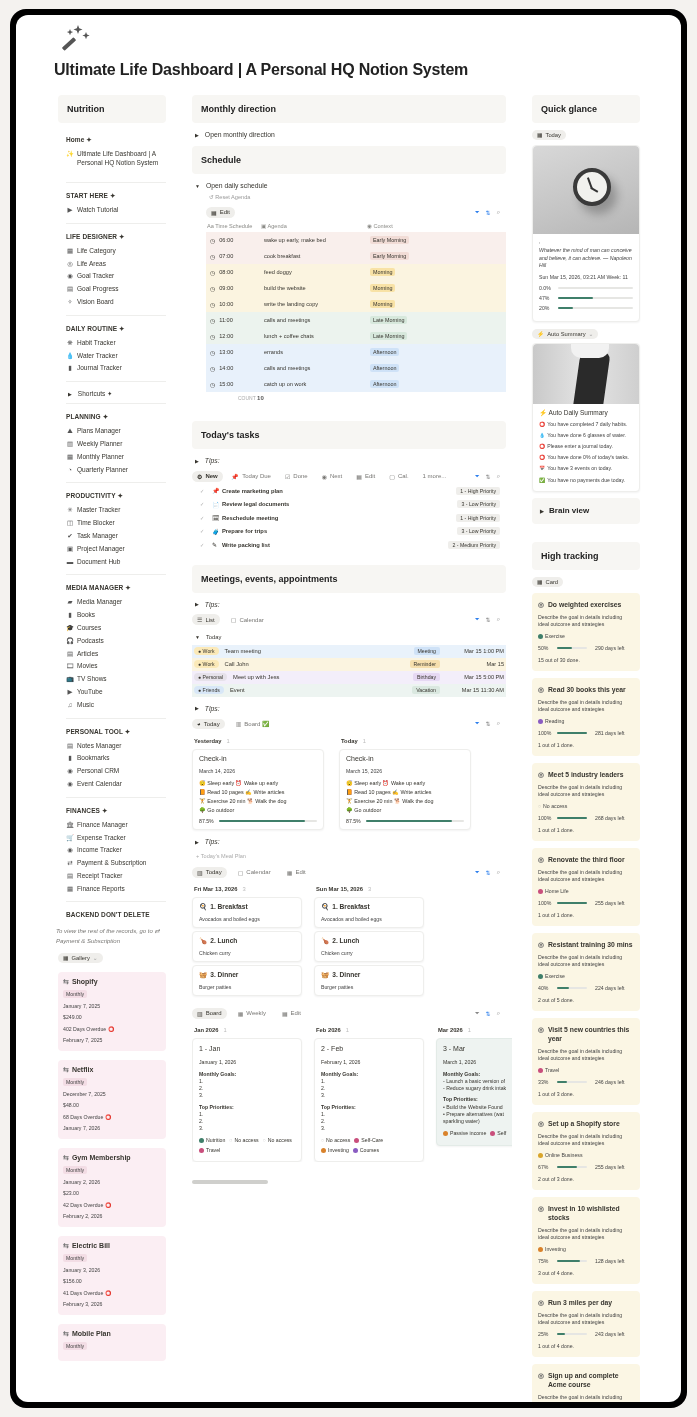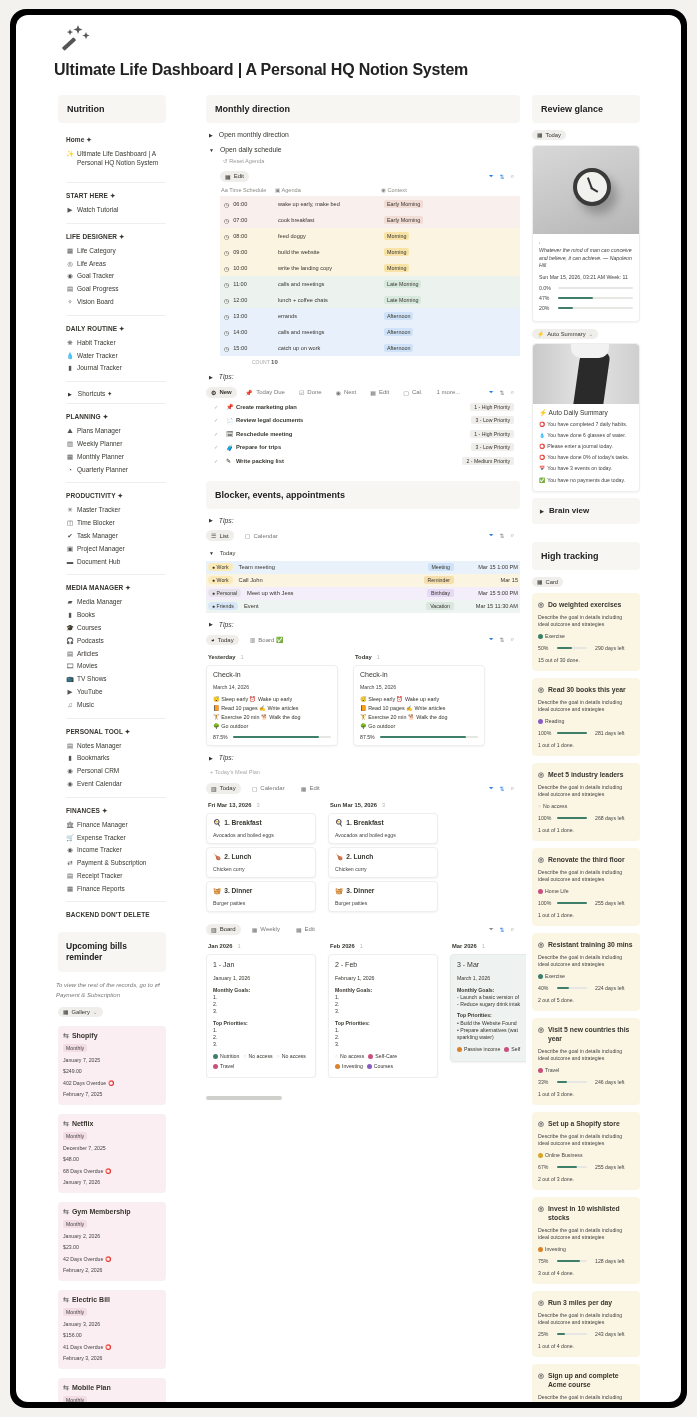--- a/index.html
+++ b/index.html
@@ -4,21 +4,21 @@
 <style>
 *{box-sizing:border-box;margin:0;padding:0}
 html,body{width:697px;height:1417px;overflow:hidden;background:#f4f2ef}
 body{font-family:"Liberation Sans",sans-serif;color:#37352f}
 .frame{position:absolute;left:10px;top:9px;width:677px;height:1399px;background:#000;border-radius:16px}
 .page{position:absolute;left:16px;top:15px;width:665px;height:1387px;background:#fff;border-radius:12px;overflow:hidden}
 .logo{position:absolute;left:42px;top:8px;width:36px;height:32px}
 .title{position:absolute;left:38px;top:46px;font-size:16px;font-weight:bold;color:#222;letter-spacing:-0.2px}
 .col{position:absolute;top:80px}
 .col-left{left:42px;width:108px}
-.col-mid{left:190px;width:314px}
+.col-mid{left:176px;width:314px}
 .col-right{left:516px;width:108px}
 .hdr{background:#f7f6f3;border-radius:4px;padding:8px 9px;font-size:9px;font-weight:bold;color:#222}
 .nav-h{font-size:6.5px;font-weight:bold;color:#37352f;margin-top:9px;margin-bottom:5px;letter-spacing:0.1px}
 .nav-i{font-size:6.5px;color:#37352f;display:flex;align-items:flex-start;gap:3px;height:12.8px;line-height:9px}
 .nav-i .ic{width:8px;font-size:6.5px;color:#555;flex:none;text-align:center}
 .nav-sep{border-top:1px solid #eeeeec;margin:5px 0 0 0}
 .toggle{font-size:6.8px;color:#37352f;display:flex;align-items:center;gap:6px}
 .tri{font-size:5px;color:#37352f}
 .tab-row{display:flex;align-items:center;gap:10px;font-size:6px;color:#787774;height:16px}
 .tab{display:flex;align-items:center;gap:3px;padding:2px 5px;border-radius:8px}
@@ -252,21 +252,20 @@
           <span>Receipt Tracker</span>
         </div>
         <div class="nav-i">
           <span class="ic">▦</span>
           <span>Finance Reports</span>
         </div>
         <div class="nav-sep"></div>
         <div class="nav-h">BACKEND DON'T DELETE</div>
       </div>
 
-    <div class="hdr" style="margin-top:14px;font-size:8.5px;line-height:11px;padding:9px 8px">Upcoming bills reminder</div>
     <div style="font-size:6px;font-style:italic;color:#787774;margin-top:8px;line-height:10px;margin-left:-2px">
       <span>To view the rest of the records, go to</span>
       <span>⇄</span>
       <span>Payment &amp; Subscription</span>
     </div>
     <div class="tab act" style="display:inline-flex;font-size:5.8px;margin:3px 0 9px 0;font-weight:normal">
       <span>▦</span>
       <span>Gallery</span>
       <span style="color:#aaa">⌄</span>
     </div>
@@ -309,20 +308,21 @@
         </div>
       </div>
   </div>
 
   <div class="col col-mid">
     <div class="hdr" style="height:28px;padding-top:9px">Monthly direction</div>
     <div class="toggle" style="margin:8px 0 0 3px">
       <span class="tri">▶</span>
       <span>Open monthly direction</span>
     </div>
+    <div class="hdr" style="height:28px;padding-top:9px;margin-top:8px">Schedule</div>
     <div class="toggle" style="margin:8px 0 0 3px">
       <span class="tri">▼</span>
       <span>Open daily schedule</span>
     </div>
     <div style="font-size:5.6px;color:#999;margin:5px 0 0 17px">
       <span>↺</span> <span>Reset Agenda</span>
     </div>
     <div class="tab-row" style="margin:4px 0 0 14px">
       <div class="tab act" style="font-weight:normal">
         <span>▦</span>
@@ -418,20 +418,21 @@
             <span>15:00</span>
           </span>
           <span class="a">catch up on work</span>
           <span class="pill" style="background:#cfe2f7">Afternoon</span>
         </div>
       </div>
     <div style="font-size:5px;color:#aaa;margin:3px 0 0 46px">
       <span>COUNT</span> <b style="color:#555;font-size:6px">10</b>
     </div>
 
+    <div class="hdr" style="height:28px;padding-top:9px;margin-top:20px">Today's tasks</div>
     <div class="toggle" style="margin:8px 0 0 3px;font-style:italic">
       <span class="tri" style="font-style:normal">▶</span>
       <span>Tips:</span>
     </div>
     <div class="tab-row" id="tasktabs" style="margin-top:4px;gap:4px">
         <div class="tab act">
           <span>⚙</span>
           <span>New</span>
         </div>
         <div class="tab">
@@ -489,21 +490,21 @@
           <span class="pr">3 - Low Priority</span>
         </div>
         <div class="task">
           <span class="ck">✓</span>
           <span class="ti">✎</span>
           <span class="nm">Write packing list</span>
           <span class="pr">2 - Medium Priority</span>
         </div>
       </div>
 
-    <div class="hdr" style="height:28px;padding-top:9px;margin-top:13px">Blocker, events, appointments</div>
+    <div class="hdr" style="height:28px;padding-top:9px;margin-top:13px">Meetings, events, appointments</div>
     <div class="toggle" style="margin:8px 0 0 3px;font-style:italic">
       <span class="tri" style="font-style:normal">▶</span>
       <span>Tips:</span>
     </div>
     <div class="tab-row" style="margin-top:4px;gap:6px">
       <div class="tab act" style="font-weight:normal">
           <span>☰</span>
           <span>List</span>
         </div>
       <div class="tab">
@@ -729,21 +730,21 @@
               <div style="white-space:nowrap">sparkling water)</div>
               <div style="margin-top:4px;line-height:9.5px"><span style="margin-right:4px;white-space:nowrap"><span class="dot" style="background:#d9822b"></span><span>Passive income</span></span><span style="margin-right:4px;white-space:nowrap"><span class="dot" style="background:#c94f7c"></span><span>Self</span></span></div>
             </div>
           </div>
         </div>
     </div>
     <div style="width:76px;height:4px;background:#cfcfcc;border-radius:2px;margin-top:18px"></div>
   </div>
 
   <div class="col col-right">
-    <div class="hdr" style="height:28px;padding-top:9px">Review glance</div>
+    <div class="hdr" style="height:28px;padding-top:9px">Quick glance</div>
     <div class="tab act" style="display:inline-flex;font-size:5.8px;margin:6px 0 3px 0;font-weight:normal">
       <span>▦</span>
         <span>Today</span>
     </div>
     <div class="card" style="margin-top:2px">
       <div class="qg-img" style="background:linear-gradient(160deg,#d8d8d8 0%,#c4c4c4 60%,#b5b5b5 100%)">
         <div style="position:absolute;left:40px;top:22px;width:38px;height:38px;border-radius:50%;background:#f1f1ee;border:4px solid #3a3a3a;box-shadow:6px 8px 10px rgba(0,0,0,0.25)">
           <div style="position:absolute;left:14px;top:5px;width:1.5px;height:12px;background:#333;transform:rotate(-20deg);transform-origin:bottom"></div>
           <div style="position:absolute;left:14px;top:15px;width:8px;height:1.5px;background:#333;transform:rotate(30deg);transform-origin:left"></div>
         </div>

